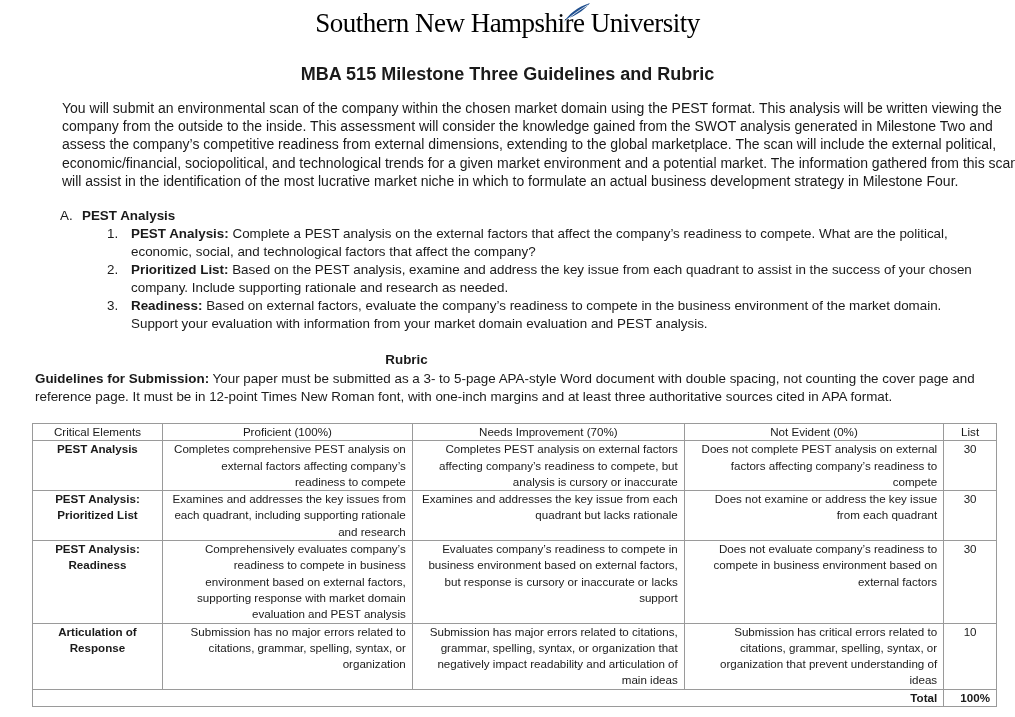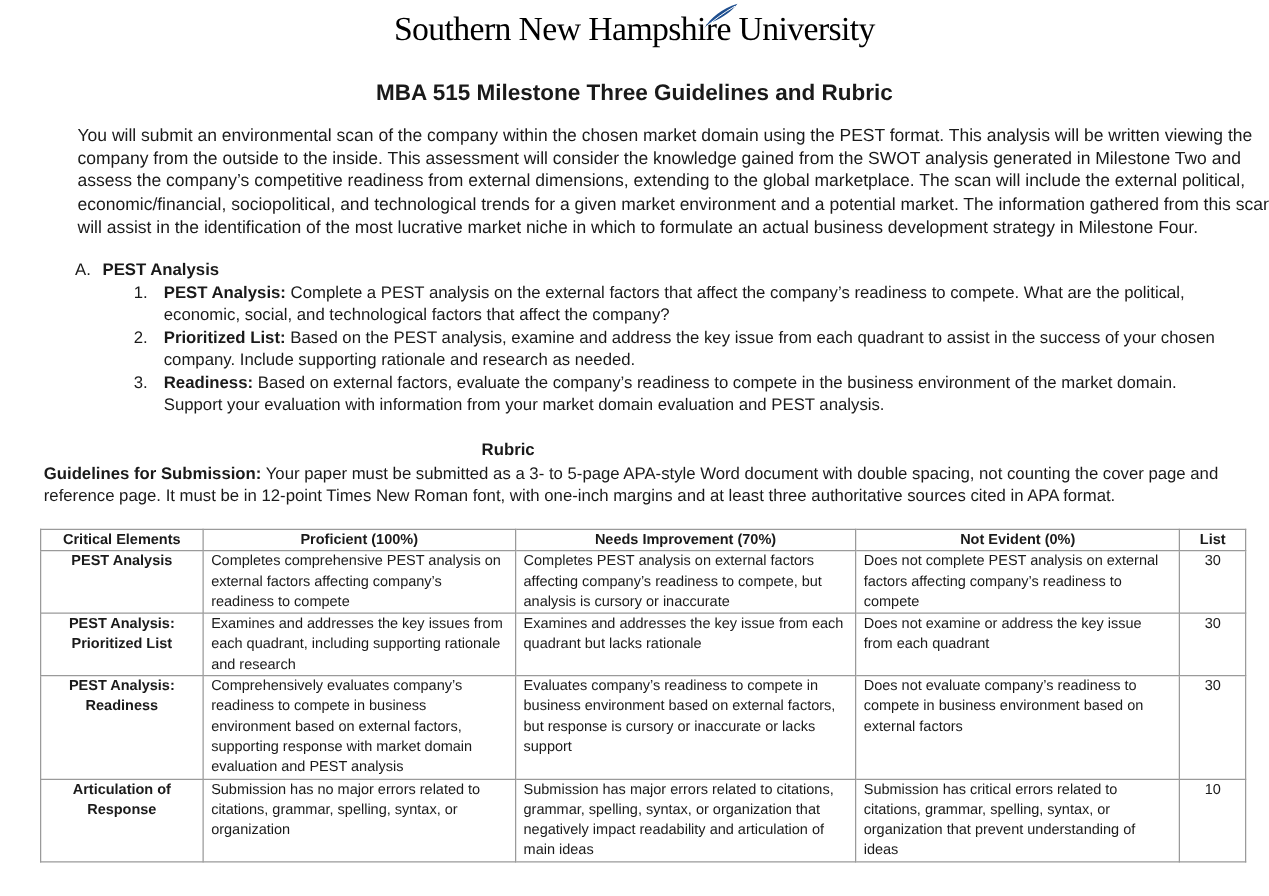--- a/index.html
+++ b/index.html
@@ -36,23 +36,23 @@
   }
   .guidelines {
     position: absolute; left: 35px; top: 370px; width: 960px;
     font-size: 13.4px; line-height: 18px;
   }
   table.rubric {
     position: absolute; left: 32px; top: 423px; width: 965px;
     border-collapse: collapse; font-size: 11.6px; line-height: 16.3px;
   }
   table.rubric th, table.rubric td {
-    border: 1px solid #9a9a9a; padding: 0 6px; vertical-align: top;
+    border: 1px solid #9a9a9a; padding: 0 6px; vertical-align: top; text-align: right;
   }
-  table.rubric th { font-weight: bold; text-align: center; padding-top: 0; }
+  table.rubric th { font-weight: normal; text-align: center; padding-top: 0; }
   table.rubric td.crit { font-weight: bold; text-align: center; }
   table.rubric td.val { text-align: center; }
   .col-crit { width: 118px; }
   .col-prof { width: 240px; }
   .col-ni { width: 263px; }
   .col-ne { width: 250px; }
   .col-val { width: 40px; }
   tr.r1 td { height: 48px; }
   tr.r2 td { height: 48px; }
   tr.r3 td { height: 80px; }
@@ -134,14 +134,18 @@
       <td>Does not evaluate company’s readiness to compete in business environment based on external factors</td>
       <td class="val">30</td>
     </tr>
     <tr class="r4">
       <td class="crit">Articulation of Response</td>
       <td>Submission has no major errors related to citations, grammar, spelling, syntax, or organization</td>
       <td>Submission has major errors related to citations, grammar, spelling, syntax, or organization that negatively impact readability and articulation of main ideas</td>
       <td>Submission has critical errors related to citations, grammar, spelling, syntax, or organization that prevent understanding of ideas</td>
       <td class="val">10</td>
     </tr>
+    <tr>
+      <td class="total-label" colspan="4">Total</td>
+      <td class="total-val">100%</td>
+    </tr>
   </tbody>
 </table>
 
 </body></html>

